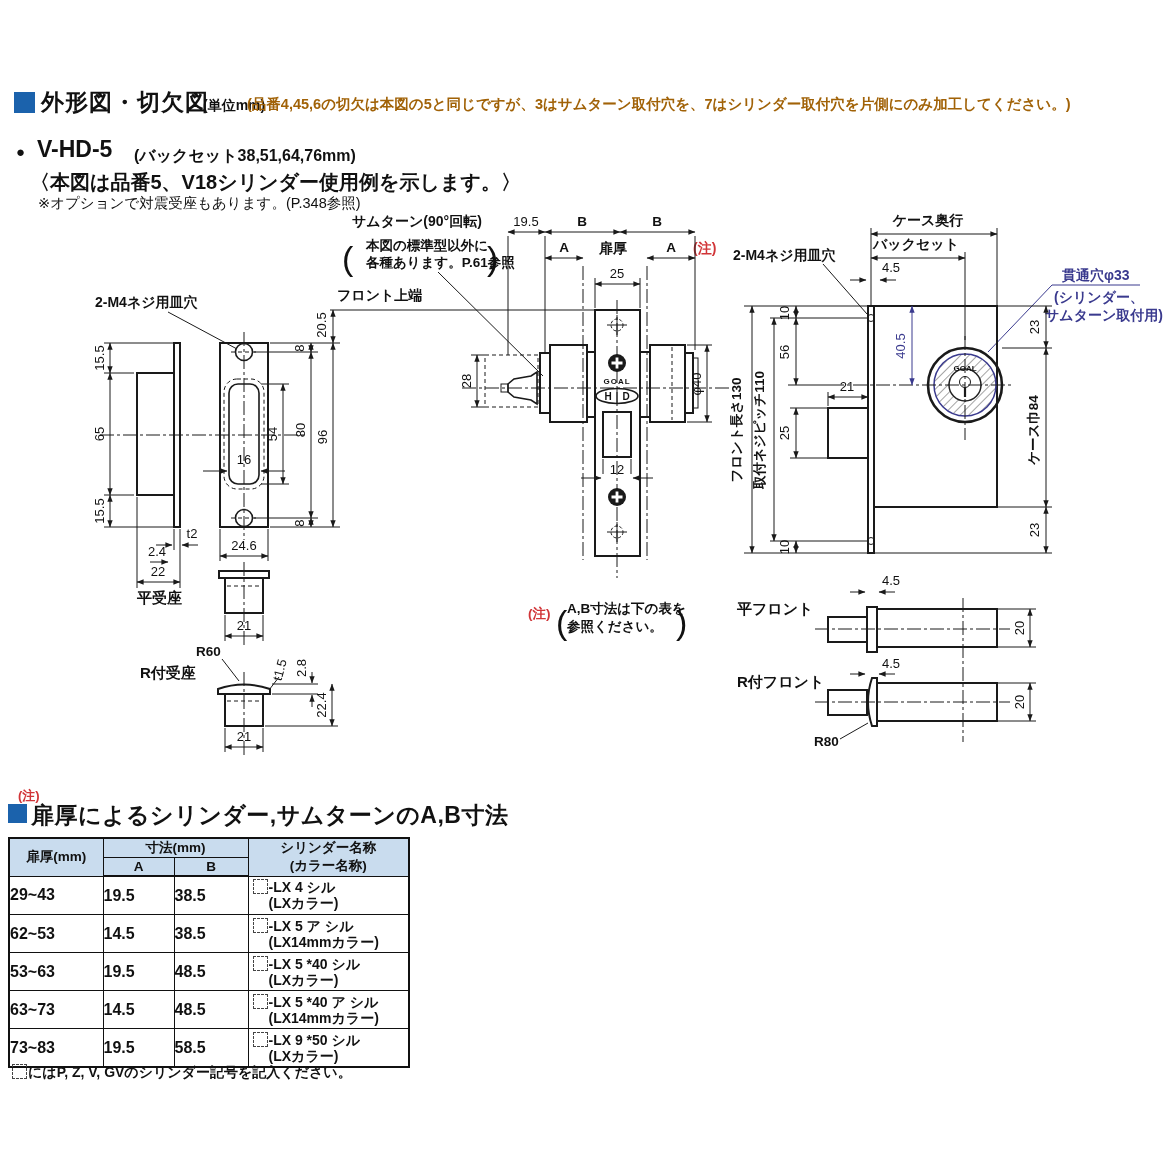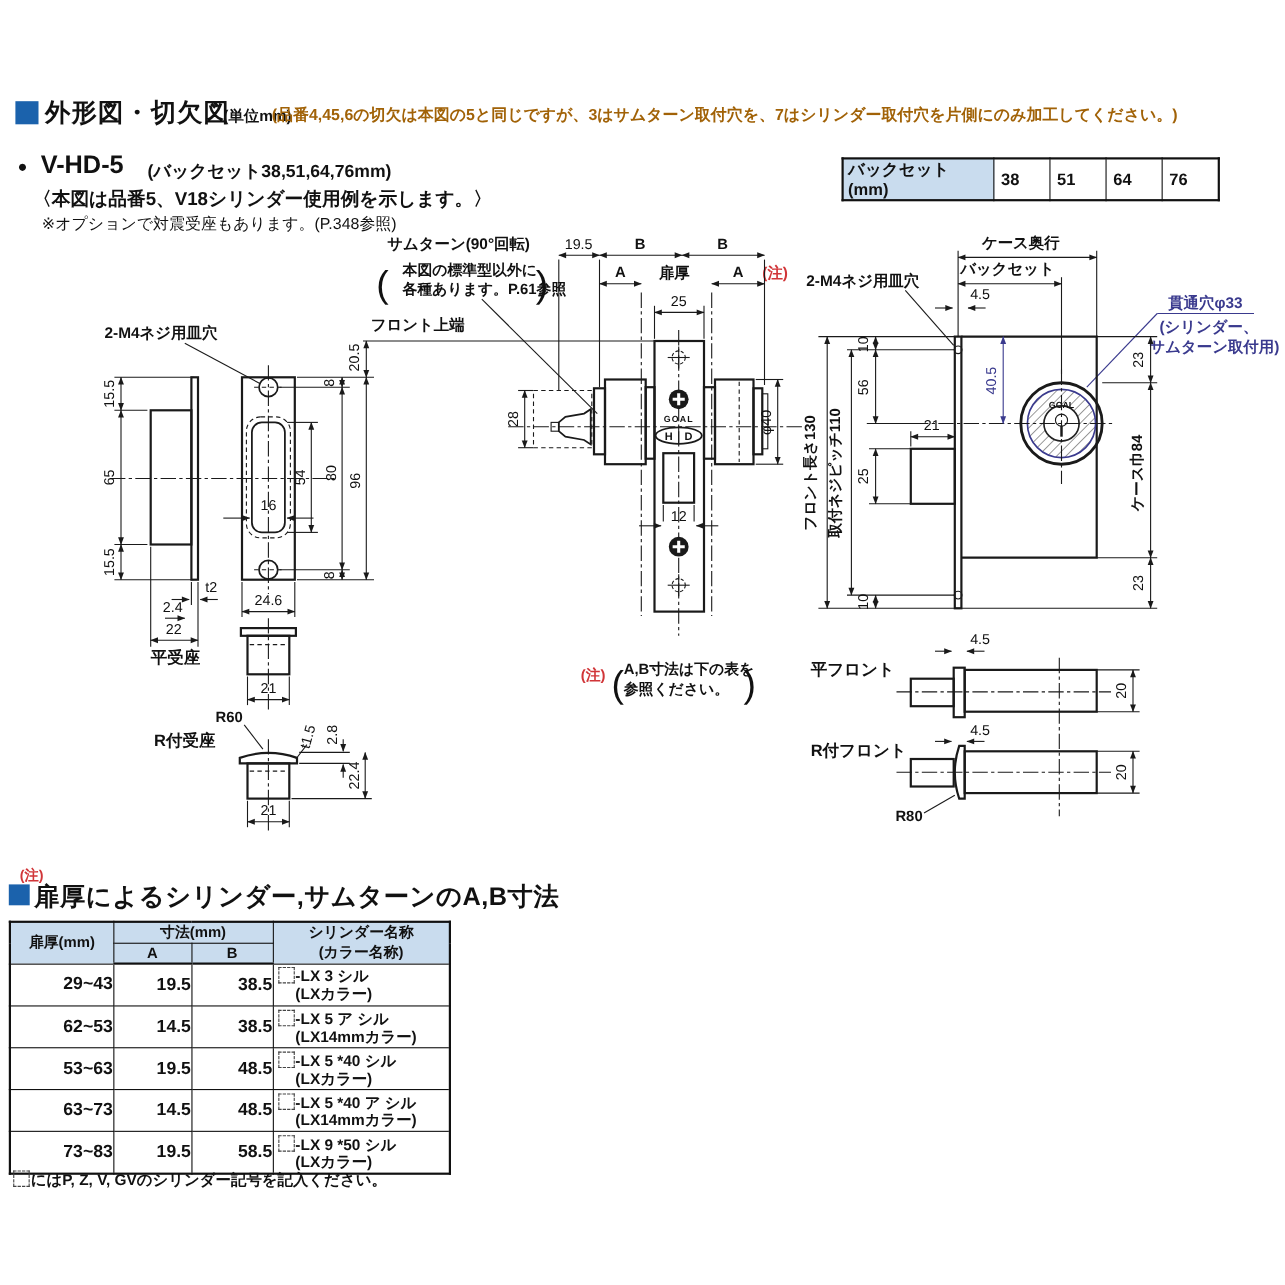--- a/index.html
+++ b/index.html
@@ -5,34 +5,34 @@
   html,body{margin:0;padding:0}
   body{width:1168px;height:1168px;background:#fff;position:relative;
        font-family:"Liberation Sans","DejaVu Sans",sans-serif;color:#111;overflow:hidden}
   .abs{position:absolute}
   .sq{display:inline-block;background:#1b62ac}
   .title{font-size:23px;font-weight:bold;letter-spacing:1px}
   .unit{font-size:14px;font-weight:bold}
   .rednote{font-size:14.5px;color:#a16207;font-weight:bold}
   .prodname{font-size:23px;font-weight:bold}
   .prodsub{font-size:16px;font-weight:bold}
-  .prodline{font-size:17px;font-weight:bold}
+  .prodline{font-size:20px;font-weight:bold}
   .optline{font-size:14.5px}
   
   table.spec{border-collapse:collapse;border:2.5px solid #111}
   table.spec td{border:1.5px solid #111;font-size:15px;height:23px;padding:0 4px;text-align:left}
   table.spec td.lab{background:#c9dcee;font-weight:bold;width:128px}
   table.spec td.val{width:40px;font-weight:bold;padding-left:6px}
   
   table.dimt{border-collapse:collapse;border:2.5px solid #111;table-layout:fixed;width:400px}
   table.dimt th,table.dimt td{border:1.2px solid #111;padding:0}
   table.dimt thead th{background:#c9dcee;font-size:13.5px;font-weight:bold;height:17px}
   table.dimt thead tr.h1 th{border-bottom:1.2px solid #111}
   table.dimt thead th.bb{border-bottom:2.5px solid #111}
-  table.dimt td.num{font-size:16px;text-align:right;height:37px;font-weight:bold}
+  table.dimt td.num{font-size:16px;text-align:left;height:37px;font-weight:bold}
   table.dimt td.cyl{font-size:14px;text-align:left;padding:2px 0 2px 4px;font-weight:bold;line-height:16px}
   .dbox{display:inline-block;width:13px;height:13px;border:1.5px dashed #444;vertical-align:-2px;margin-right:1px}
   .cyl2{padding-left:16px}
   .tnote{font-size:13px;color:#d13538;font-weight:bold}
   .ttitle{font-size:23px;font-weight:bold;letter-spacing:.5px}
   .footnote{font-size:14px;font-weight:bold}
   
   .ln{stroke:#1a1a1a;stroke-width:2;fill:none}
   .ln16{stroke:#1a1a1a;stroke-width:1.6;fill:none}
   .thin{stroke:#1a1a1a;stroke-width:1;fill:none}
@@ -58,27 +58,20 @@
 <span class="abs rednote" style="left:247px;top:95px">(品番4,45,6の切欠は本図の5と同じですが、3はサムターン取付穴を、7はシリンダー取付穴を片側にのみ加工してください。)</span>
 
 <span class="abs" style="left:16px;top:143px;font-size:15px">●</span>
 <span class="abs prodname" style="left:37px;top:136px">V-HD-5</span>
 <span class="abs prodsub" style="left:134px;top:146px">(バックセット38,51,64,76mm)</span>
 <span class="abs prodline" style="left:30px;top:169px">〈本図は品番5、V18シリンダー使用例を示します。〉</span>
 <span class="abs optline" style="left:38px;top:194px">※オプションで対震受座もあります。(P.348参照)</span>
 
 <table class="spec abs" style="left:765px;top:143px">
   <tbody>
-      <tr>
-    <td class="lab">バックセット(mm)</td>
-    <td class="val">38</td>
-    <td class="val">51</td>
-    <td class="val">64</td>
-    <td class="val">76</td>
-  </tr>
 </tbody>
   </table>
 
 <svg class="abs" style="left:0;top:195px" width="1168" height="575" viewBox="0 195 1168 575">
   <defs>
     <marker id="ar" viewBox="0 0 10 10" refX="9.5" refY="5" markerWidth="9" markerHeight="7" orient="auto-start-reverse">
       <path d="M0,1.2 L10,5 L0,8.8 Z" fill="#1a1a1a"></path>
     </marker>
     <marker id="arn" viewBox="0 0 10 10" refX="9.5" refY="5" markerWidth="9" markerHeight="7" orient="auto-start-reverse">
       <path d="M0,1.2 L10,5 L0,8.8 Z" fill="#3a3a8e"></path>
@@ -409,21 +402,21 @@
       <th class="bb">A</th>
       <th class="bb">B</th>
     </tr>
   </thead>
   <tbody>
     <tr>
       <td class="num">29~43</td>
       <td class="num">19.5</td>
       <td class="num">38.5</td>
       <td class="cyl">
-        <div><span class="dbox"></span><span>-LX 3 シル</span></div>
+        <div><span class="dbox"></span><span>-LX 4 シル</span></div>
         <div class="cyl2">(LXカラー)</div>
       </td>
     </tr>
     <tr>
       <td class="num">62~53</td>
       <td class="num">14.5</td>
       <td class="num">38.5</td>
       <td class="cyl">
         <div><span class="dbox"></span><span>-LX 5 ア シル</span></div>
         <div class="cyl2">(LX14mmカラー)</div>

